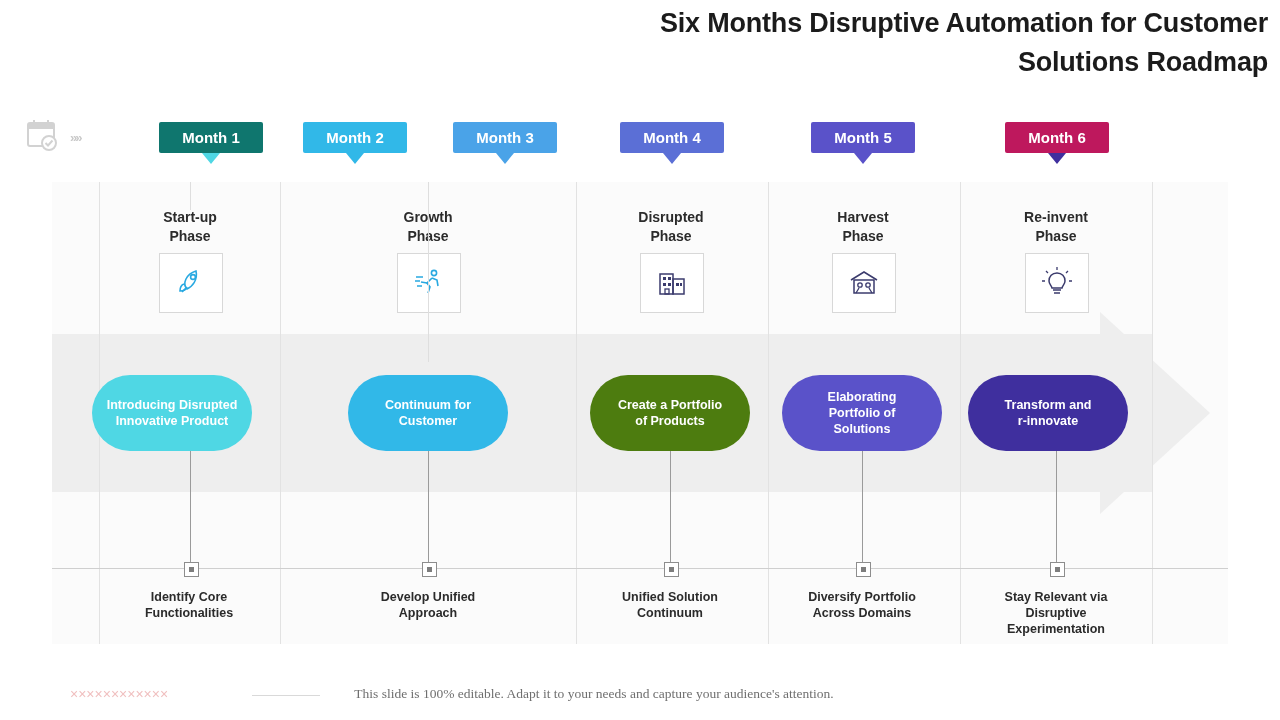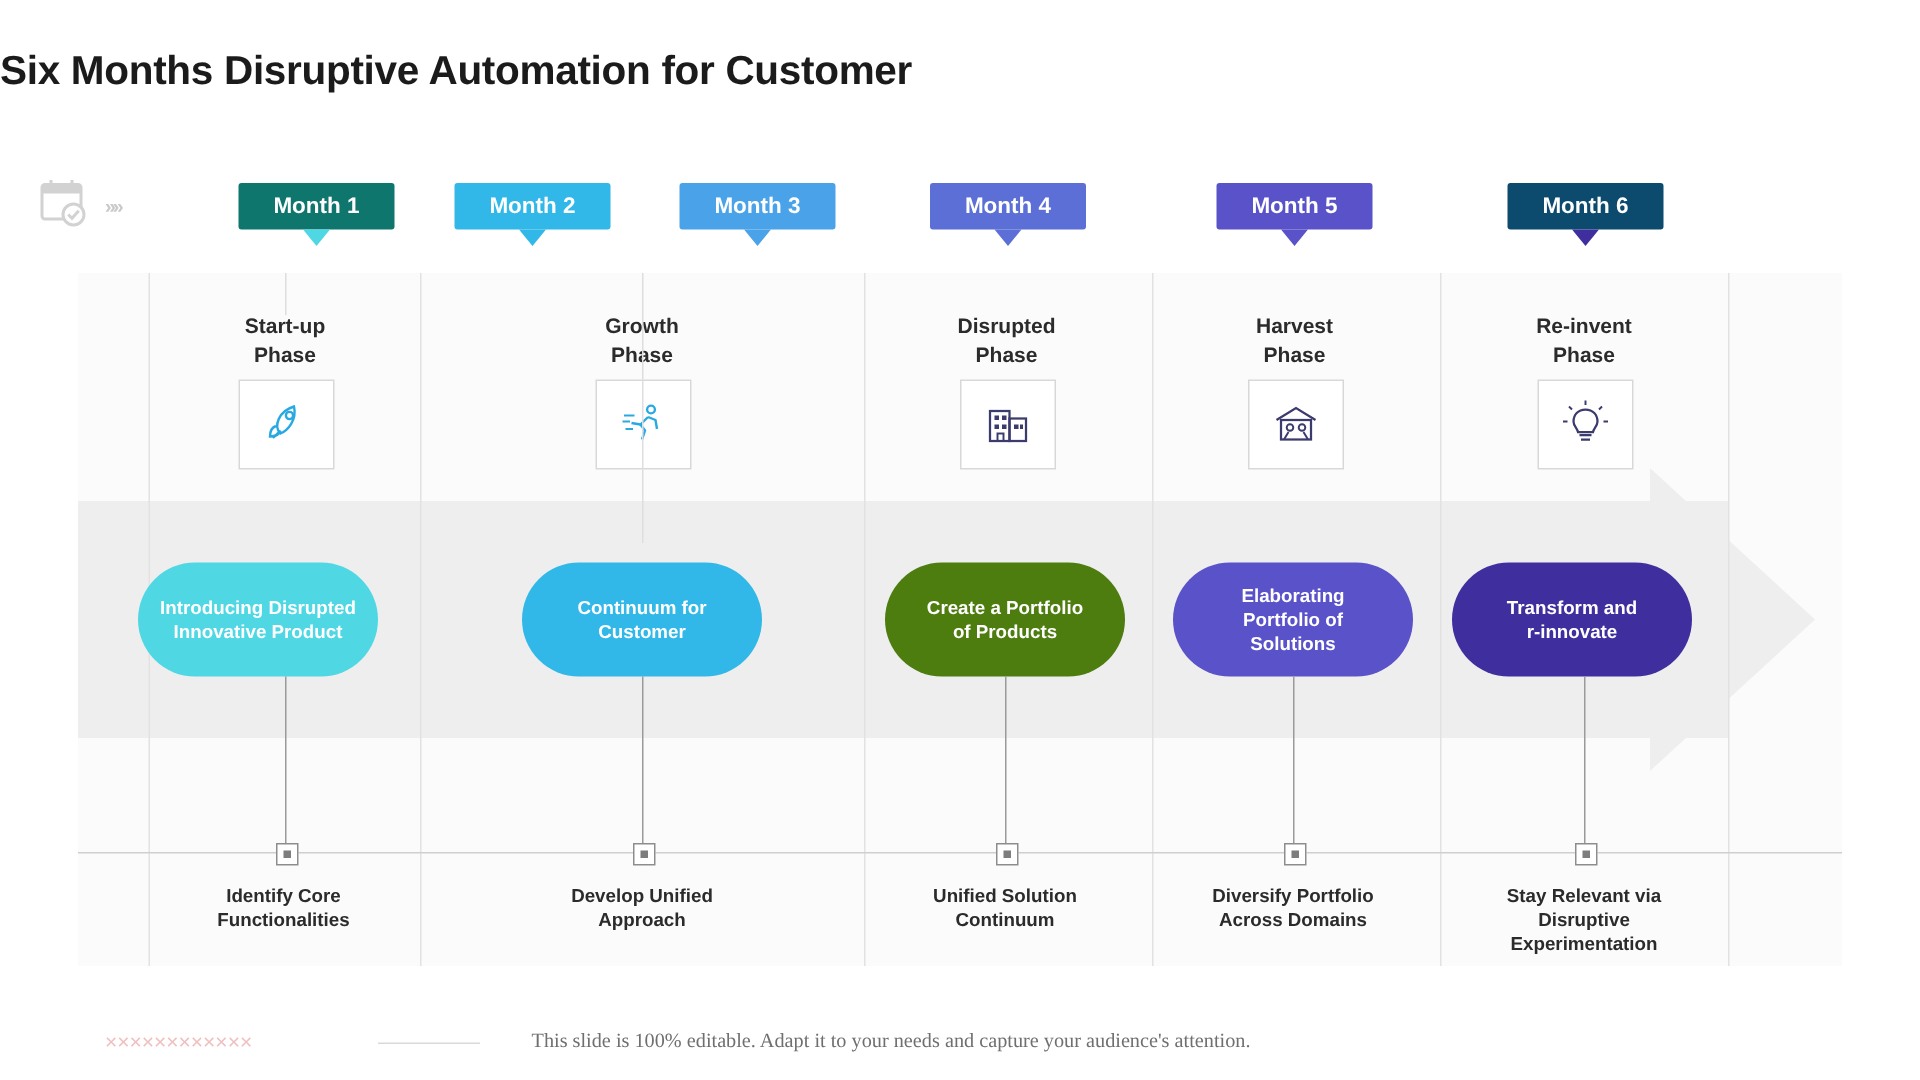--- a/index.html
+++ b/index.html
@@ -4,22 +4,22 @@
 <style>
   html,body{margin:0;padding:0;}
   body{
     width:1280px;height:720px;
     background:#ffffff;
     font-family:"Liberation Sans", sans-serif;
     position:relative;
     overflow:hidden;
   }
   .title{
-    position:absolute;left:0;top:28px;width:1268px;
-    text-align:left;
+    position:absolute;left:0;top:4px;width:1268px;
+    text-align:right;
     font-size:27px;line-height:39px;font-weight:bold;color:#1b1b1b;
     letter-spacing:-0.2px;
   }
 
   
   .cal-icon{position:absolute;left:26px;top:118px;width:34px;height:34px;}
   .chev{position:absolute;left:70px;top:130px;font-size:13px;color:#c9c9c9;letter-spacing:-2px;font-weight:bold;}
 
   
   .band{
@@ -89,20 +89,21 @@
     position:absolute;left:0;top:686px;width:1188px;text-align:center;
     font-size:13.5px;color:#6f6f6f;font-family:"Liberation Serif",serif;
   }
   svg{display:block;}
 </style>
 </head>
 <body>
 
 <div class="title">
   <span>Six Months Disruptive Automation for Customer</span><br>
+  <span>Solutions Roadmap</span>
 </div>
 
 <div class="cal-icon">
   <svg width="34" height="34" viewBox="0 0 34 34">
     <rect x="2" y="5" width="26" height="23" rx="2" fill="none" stroke="#d2d2d2" stroke-width="2"></rect>
     <rect x="2" y="5" width="26" height="6" fill="#d2d2d2"></rect>
     <line x1="8" y1="2" x2="8" y2="8" stroke="#d2d2d2" stroke-width="2"></line>
     <line x1="22" y1="2" x2="22" y2="8" stroke="#d2d2d2" stroke-width="2"></line>
     <circle cx="23" cy="25" r="7" fill="#ffffff" stroke="#d2d2d2" stroke-width="2"></circle>
     <path d="M19.5 25 L22 27.5 L26.5 22.5" fill="none" stroke="#d2d2d2" stroke-width="2"></path>
@@ -135,21 +136,21 @@
   <span class="tip" style="border-top: 11px solid rgb(74, 163, 232);"></span>
 </div>
 <div class="month" id="m3" style="left: 620px; background: rgb(91, 111, 214);">
   <span>Month 4</span>
   <span class="tip" style="border-top: 11px solid rgb(91, 111, 214);"></span>
 </div>
 <div class="month" id="m4" style="left: 811px; background: rgb(90, 82, 201);">
   <span>Month 5</span>
   <span class="tip" style="border-top: 11px solid rgb(90, 82, 201);"></span>
 </div>
-<div class="month" id="m5" style="left: 1005px; background: #0c4a6e; text-align: center;">
+<div class="month" id="m5" style="left: 1005px; background: #be185d; text-align: center;">
   <span>Month 6</span>
   <span class="tip" style="border-top: 11px solid rgb(63, 47, 158);"></span>
 </div>
 
 <div class="phase" id="p0" style="left: 105px;">
   <span>Start-up</span><br>
   <span>Phase</span>
 </div>
 <div class="iconbox" id="i0" style="left: 159px;">
   <svg width="34" height="34" viewBox="0 0 34 34">

